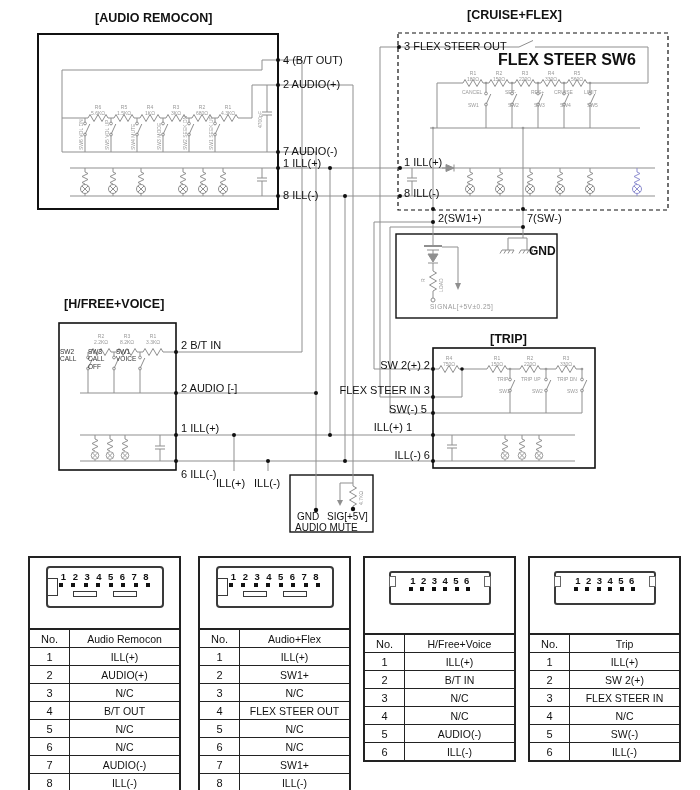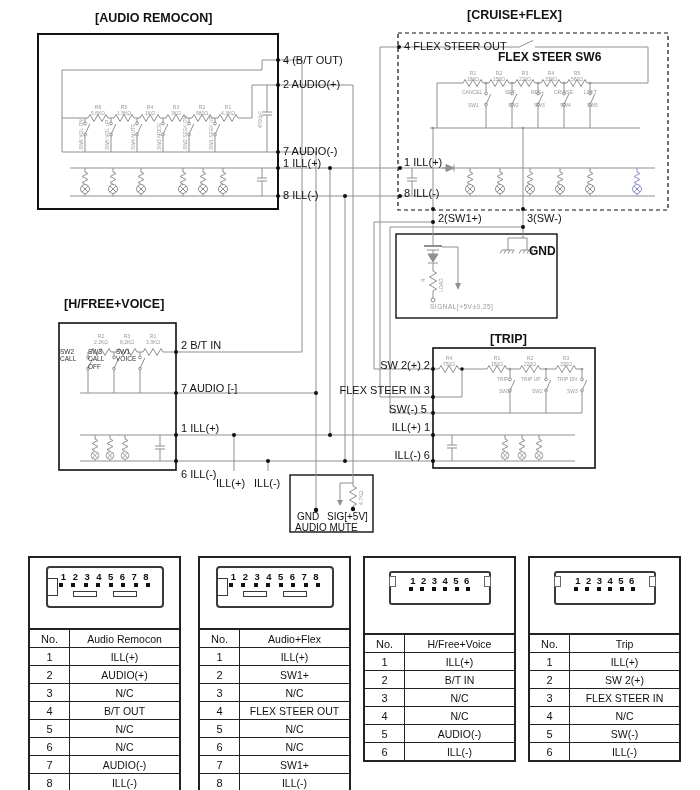--- a/index.html
+++ b/index.html
@@ -1,20 +1,20 @@
 <!DOCTYPE html>
 <html><head>
 <meta charset="utf-8">
 <style>
   html,body{margin:0;padding:0;background:#fff;}
   #page{position:relative;width:700px;height:790px;background:#fff;
         font-family:"Liberation Sans",sans-serif;color:#111;overflow:hidden;}
   .lbl{position:absolute;font-size:11px;line-height:1.15;white-space:nowrap;color:#111;}
   .b{font-weight:bold;font-size:12.5px;}
-  .b2{font-weight:bold;font-size:12px;}
+  .b2{font-weight:bold;font-size:16px;}
   .g{font-weight:bold;font-size:12px;}
   .s10{font-size:10px;}
   .sm{font-size:5px;color:#999;line-height:1.2;}
   .sm2{font-size:6.5px;color:#999;letter-spacing:.5px;}
   .sw{font-size:6.5px;color:#333;}
   .ml{white-space:pre-line;text-align:center;width:26px;}
   .mlw{white-space:pre-line;text-align:left;width:30px;}
   .rot{transform:rotate(-90deg);transform-origin:0 0;}
   .ralign{width:120px;text-align:right;}
   svg{position:absolute;left:0;top:0;}
@@ -290,26 +290,26 @@
 4.3KΩ</div>
 <div class="lbl sm rot" style="left:78px;top:150px">SW6 VOL DN</div>
 <div class="lbl sm rot" style="left:104px;top:150px">SW5 VOL UP</div>
 <div class="lbl sm rot" style="left:130px;top:150px">SW4 MUTE</div>
 <div class="lbl sm rot" style="left:156px;top:150px">SW3 MODE</div>
 <div class="lbl sm rot" style="left:182px;top:150px">SW2 SEEK DN</div>
 <div class="lbl sm rot" style="left:208px;top:150px">SW1 SEEK UP</div>
 <div class="lbl sm rot" style="left:257px;top:128px">4700pF</div>
 
 <div class="lbl b" style="left:467px;top:8px">[CRUISE+FLEX]</div>
-<div class="lbl" style="left:404px;top:40px">4 FLEX STEER OUT</div>
+<div class="lbl" style="left:404px;top:40px">3 FLEX STEER OUT</div>
 <div class="lbl b2" style="left:498px;top:51px">FLEX STEER SW6</div>
 <div class="lbl" style="left:404px;top:156px">1 ILL(+)</div>
 <div class="lbl" style="left:404px;top:187px">8 ILL(-)</div>
 <div class="lbl" style="left:438px;top:212px">2(SW1+)</div>
-<div class="lbl" style="left:527px;top:212px">3(SW-)</div>
+<div class="lbl" style="left:527px;top:212px">7(SW-)</div>
 <div class="lbl sm ml" style="left:460px;top:70px">R1
 180Ω</div>
 <div class="lbl sm ml" style="left:486px;top:70px">R2
 150Ω</div>
 <div class="lbl sm ml" style="left:512px;top:70px">R3
 220Ω</div>
 <div class="lbl sm ml" style="left:538px;top:70px">R4
 330Ω</div>
 <div class="lbl sm ml" style="left:564px;top:70px">R5
 560Ω</div>
@@ -324,42 +324,42 @@
 <div class="lbl sm" style="left:560px;top:102px">SW4</div>
 <div class="lbl sm" style="left:587px;top:102px">SW5</div>
 
 <div class="lbl g" style="left:529px;top:245px">GND</div>
 <div class="lbl sm2" style="left:430px;top:303px">SIGNAL[+5V±0.25]</div>
 <div class="lbl sm rot" style="left:420px;top:282px">R</div>
 <div class="lbl sm rot" style="left:438px;top:292px">LOAD</div>
 
 <div class="lbl b" style="left:64px;top:297px">[H/FREE+VOICE]</div>
 <div class="lbl" style="left:181px;top:339px">2 B/T IN</div>
-<div class="lbl" style="left:181px;top:382px">7 AUDIO [-]</div>
+<div class="lbl" style="left:181px;top:382px">2 AUDIO [-]</div>
 <div class="lbl" style="left:181px;top:422px">1 ILL(+)</div>
 <div class="lbl" style="left:181px;top:468px">6 ILL(-)</div>
 <div class="lbl sm ml" style="left:88px;top:333px">R2
 2.2KΩ</div>
 <div class="lbl sm ml" style="left:114px;top:333px">R3
 8.2KΩ</div>
 <div class="lbl sm ml" style="left:140px;top:333px">R1
 3.3KΩ</div>
 <div class="lbl sw mlw" style="left:60px;top:348px">SW2
 CALL</div>
 <div class="lbl sw mlw" style="left:88px;top:348px">SW3
 CALL
 OFF</div>
 <div class="lbl sw mlw" style="left:116px;top:348px">SW1
 VOICE</div>
 
 <div class="lbl b" style="left:490px;top:332px">[TRIP]</div>
 <div class="lbl ralign" style="left:310px;top:359px">SW 2(+) 2</div>
 <div class="lbl ralign" style="left:310px;top:384px">FLEX STEER IN 3</div>
 <div class="lbl ralign" style="left:307px;top:403px">SW(-) 5</div>
-<div class="lbl ralign" style="left:310px;top:421px">ILL(+) 1</div>
+<div class="lbl ralign" style="left:292px;top:421px">ILL(+) 1</div>
 <div class="lbl ralign" style="left:310px;top:449px">ILL(-) 6</div>
 <div class="lbl sm ml" style="left:436px;top:355px">R4
 750Ω</div>
 <div class="lbl sm ml" style="left:484px;top:355px">R1
 150Ω</div>
 <div class="lbl sm ml" style="left:517px;top:355px">R2
 220Ω</div>
 <div class="lbl sm ml" style="left:553px;top:355px">R3
 330Ω</div>
 <div class="lbl sm" style="left:497px;top:376px">TRIP</div>

